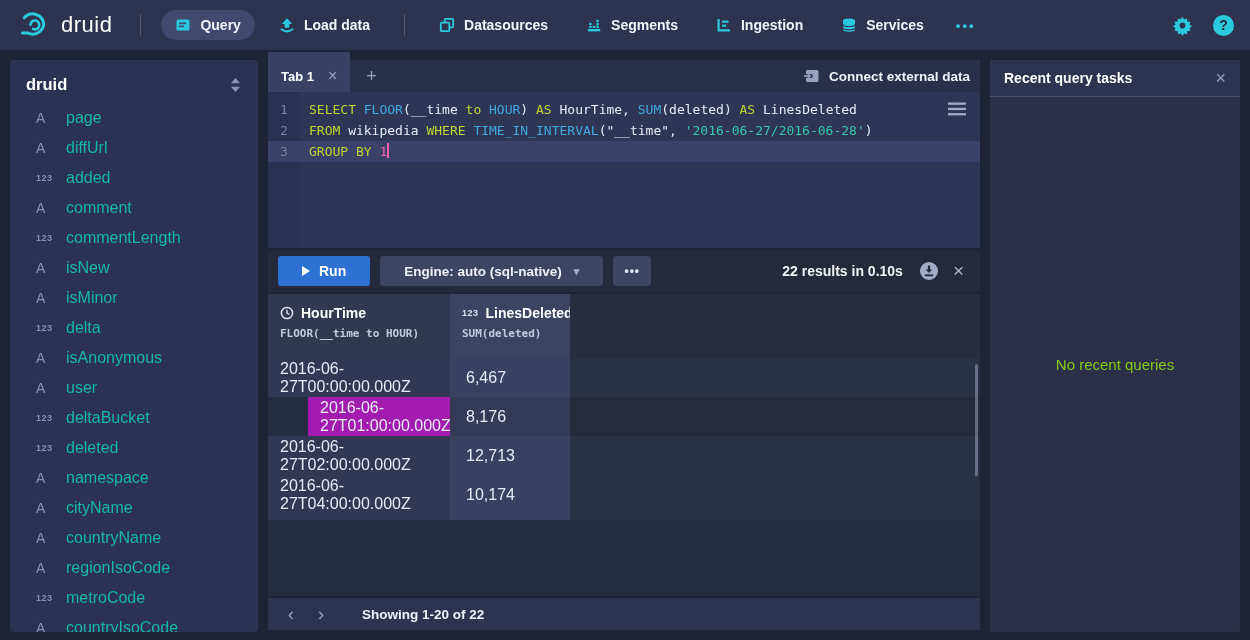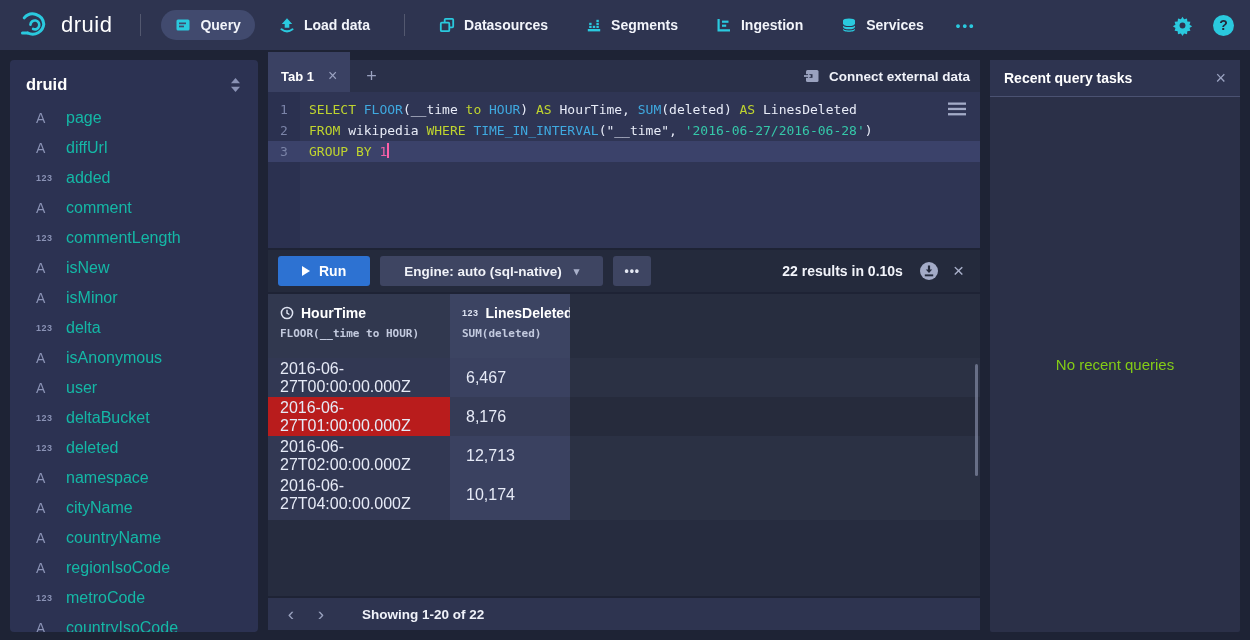--- a/index.html
+++ b/index.html
@@ -94,21 +94,21 @@
   .th-cell.h2 { background:#3c4462; }
   .th-rest { background:#272d3f; }
   .th-name { display:flex; align-items:center; gap:7px; font-size:14px; font-weight:700; color:#fff; }
   .th-123 { font-size:9px; font-weight:700; color:#dfe4f2; letter-spacing:.5px; }
   .th-expr { margin-top:6px; font-family:"DejaVu Sans Mono", monospace; font-size:11px; font-weight:700; color:#c3cade; }
   .t-row { display:grid; grid-template-columns:182px 120px 1fr; height:39px; cursor:pointer; }
   .t-cell { display:flex; align-items:center; padding-left:12px; font-size:16px; color:#e6eaf6; }
   .t-row.odd  .c1 { background:#323853; }
   .t-row.odd  .c2 { background:#3a4160; }
   .t-row.odd  .rest { background:#2b3144; }
-  .t-row.even .c1 { background:#b91c1c; }
+  .t-row.even .c1 { background:#a21caf;margin-left:40px; }
   .t-row.even .c2 { background:#353b56; }
   .t-row.even .rest { background:#262b3c; }
   .t-row .c2 { padding-left:16px; }
   .sliver { display:grid; grid-template-columns:182px 120px 1fr; height:6px; }
   .sliver .s1 { background:#323853; } .sliver .s2 { background:#3a4160; } .sliver .s3 { background:#2b3144; }
   .scroll-thumb { position:absolute; right:2px; top:70px; width:3px; height:112px; background:#9aa2c0; opacity:.55; border-radius:2px; }
   
   .resultsfooter { margin-top:2px; height:32px; background:#2e3450; display:flex; align-items:center; padding-left:8px; }
   .page-arrow { width:30px; text-align:center; color:#98a0bd; font-size:19px; cursor:pointer; }
   .showing { margin-left:26px; font-size:13.5px; font-weight:600; color:#f0f2f9; }

